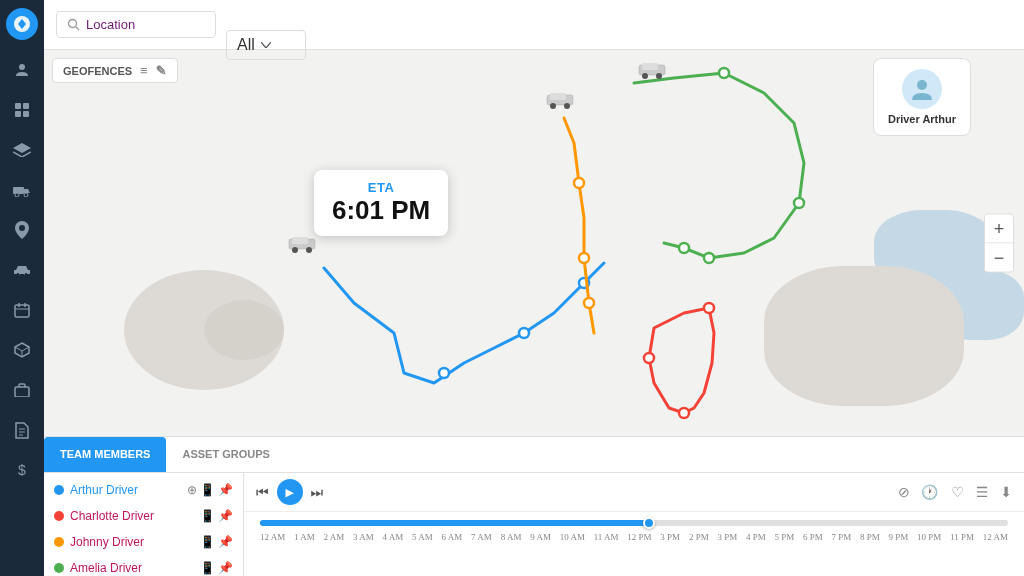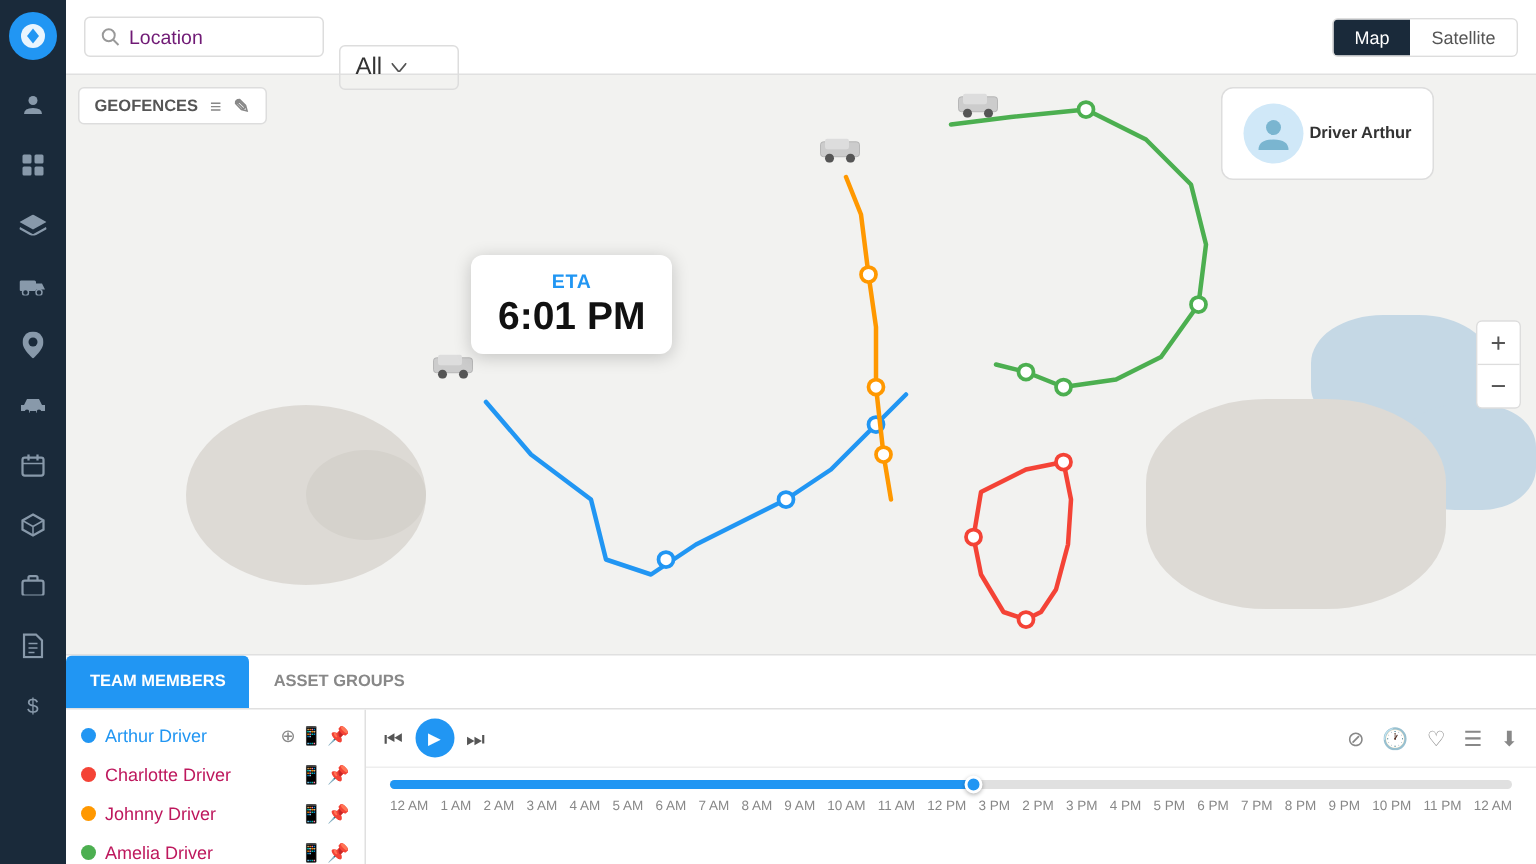--- a/index.html
+++ b/index.html
@@ -126,26 +126,26 @@
       box-shadow: 0 2px 12px rgba(0,0,0,0.2);
       z-index: 20;
       text-align: center;
     }
     .eta-label { font-size: 13px; color: #2196F3; font-weight: 600; letter-spacing: 0.5px; }
     .eta-time { font-size: 26px; font-weight: 700; color: #111; }
 
     
     .driver-card {
       position: absolute;
-      top: 8px; right: 68px;
+      top: 8px; right: 53px;
       background: white;
       border: 1px solid #ddd;
       border-radius: 8px;
       padding: 10px 14px;
-      display: flex; flex-direction: row; align-items: center; gap: 4px;
+      display: flex; flex-direction: column; align-items: center; gap: 4px;
       z-index: 10;
     }
     .driver-avatar {
       width: 40px; height: 40px;
       background: #d0e8f8;
       border-radius: 50%;
       display: flex; align-items: center; justify-content: center;
       font-size: 20px;
     }
     .driver-name { font-size: 11px; font-weight: 600; color: #333; }
@@ -259,20 +259,21 @@
       border-radius: 50%;
       color: white;
       display: flex; align-items: center; justify-content: center;
       font-size: 11px;
     }
 
     
     .timeline-bar {
       padding: 8px 16px;
       flex: 1;
+      font-family: Liberation Serif, serif;
     }
     .timeline-track {
       position: relative;
       height: 6px;
       background: #e0e0e0;
       border-radius: 3px;
       margin-bottom: 6px;
     }
     .timeline-progress {
       position: absolute;
@@ -422,24 +423,20 @@
       <span style="color:#701a75">Location</span>
     </div>
 
     <div class="filter-select">
       <span>All</span>
       <svg width="10" height="6" viewBox="0 0 10 6">
           <path d="M0 0 L5 6 L10 0" fill="none" stroke="#555" stroke-width="1.2"></path>
         </svg>
     </div>
 
-    <div class="map-satellite-toggle" style="margin-left:auto">
-      <button class="toggle-btn active">Map</button>
-      <button class="toggle-btn">Satellite</button>
-    </div>
   </div>
 
   <div class="map-area">
 
     <div class="map-bg">
 
       <div class="map-shape" style="width:160px;height:120px;left:80px;top:220px;background:#dddad5;border-radius:60%;"></div>
       <div class="map-shape" style="width:80px;height:60px;left:160px;top:250px;background:#d5d2cc;"></div>
       <div class="map-water" style="width:120px;height:80px;right:30px;top:160px;background:#c5d8e5;"></div>
       <div class="map-water" style="width:90px;height:70px;right:0px;top:220px;background:#c5d8e5;"></div>

